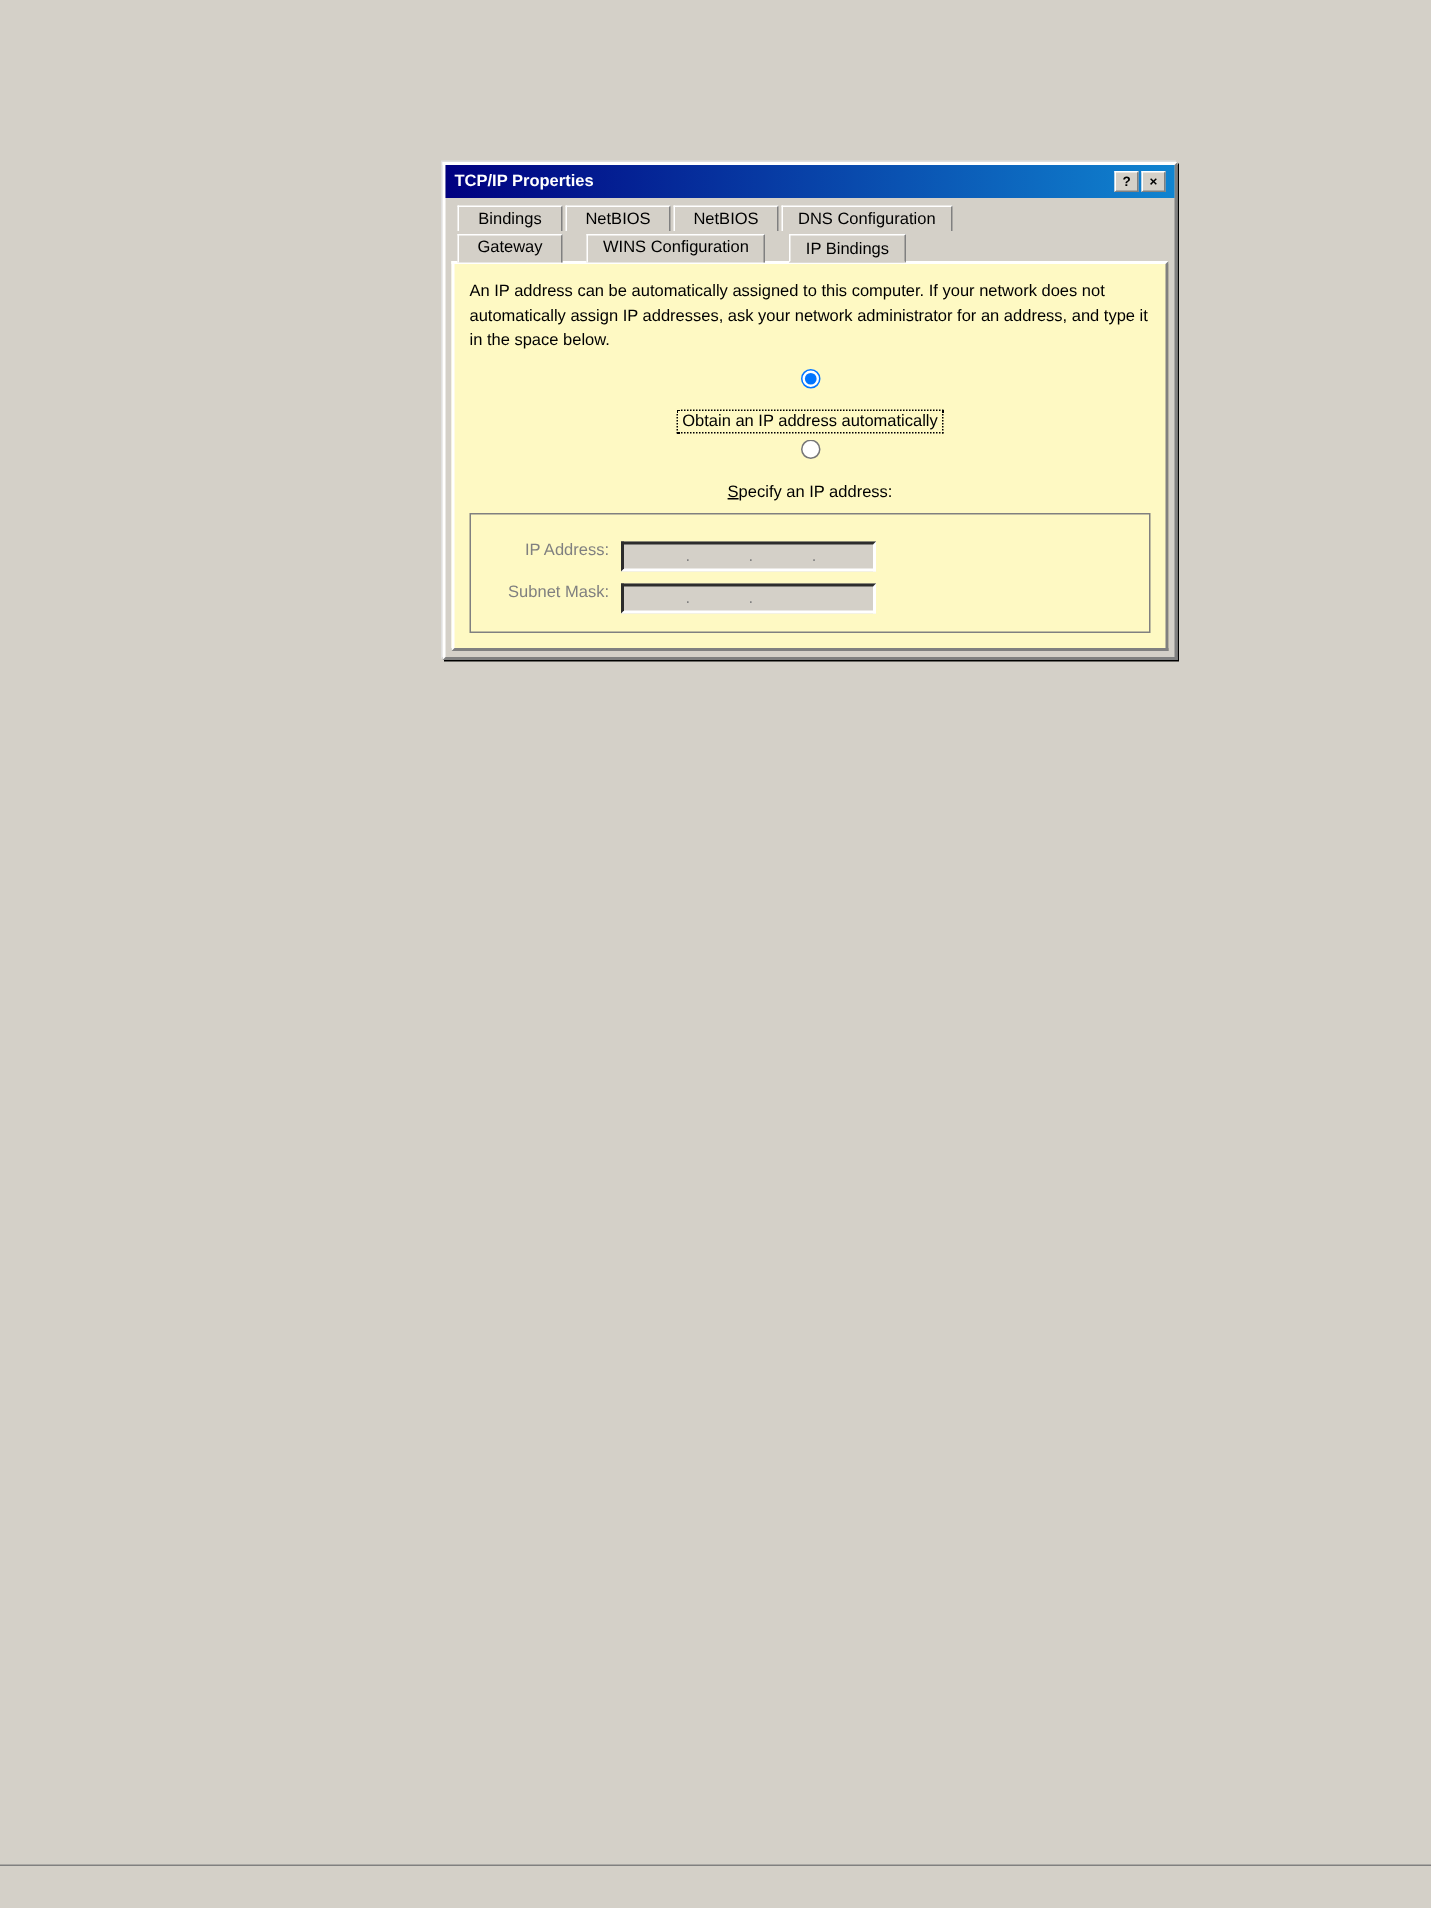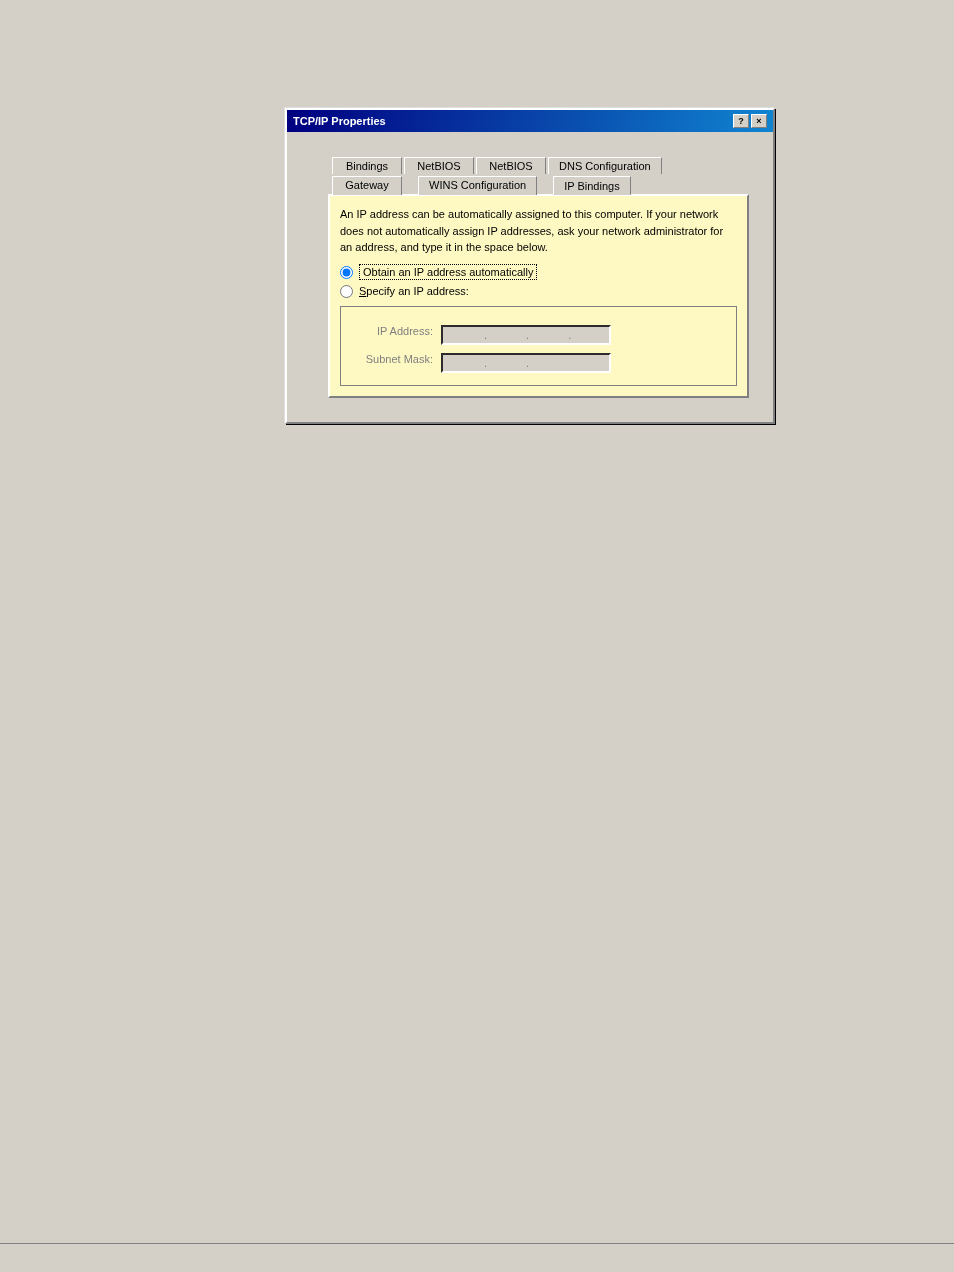--- a/index.html
+++ b/index.html
@@ -13,21 +13,21 @@
       height: 1272px;
       background-color: #d4d0c8;
       font-family: 'MS Sans Serif', Arial, sans-serif;
       font-size: 11px;
       position: relative;
     }
 
     .dialog-wrapper {
       position: absolute;
       top: 108px;
-      left: 285px;
+      left: 295px;
       width: 490px;
       background-color: #d4d0c8;
       border: 2px solid;
       border-color: #ffffff #808080 #808080 #ffffff;
       box-shadow: 1px 1px 0 #000, -1px -1px 0 #dfdfdf;
     }
 
     .title-bar {
       background: linear-gradient(to right, #000080, #1084d0);
       color: white;
@@ -58,22 +58,21 @@
       font-size: 9px;
       display: flex;
       align-items: center;
       justify-content: center;
       cursor: pointer;
       font-weight: bold;
       color: #000;
     }
 
     .dialog-content {
-      padding: 24px;
-      margin-left: 17px;
+      padding: 4px;
     }
 
     .tabs-container {
       display: flex;
       flex-direction: column;
       margin-bottom: 0;
     }
 
     .tabs-top {
       display: flex;
@@ -125,22 +124,23 @@
       color: #000;
     }
 
     .radio-group {
       margin-bottom: 8px;
     }
 
     .radio-option {
       display: flex;
       align-items: center;
-      gap: 6px;
+      gap: 16px;
       margin-bottom: 4px;
+      flex-direction: column;
     }
 
     .radio-option input[type="radio"] {
       margin: 0;
       cursor: pointer;
     }
 
     .radio-label {
       font-size: 11px;
       cursor: pointer;

